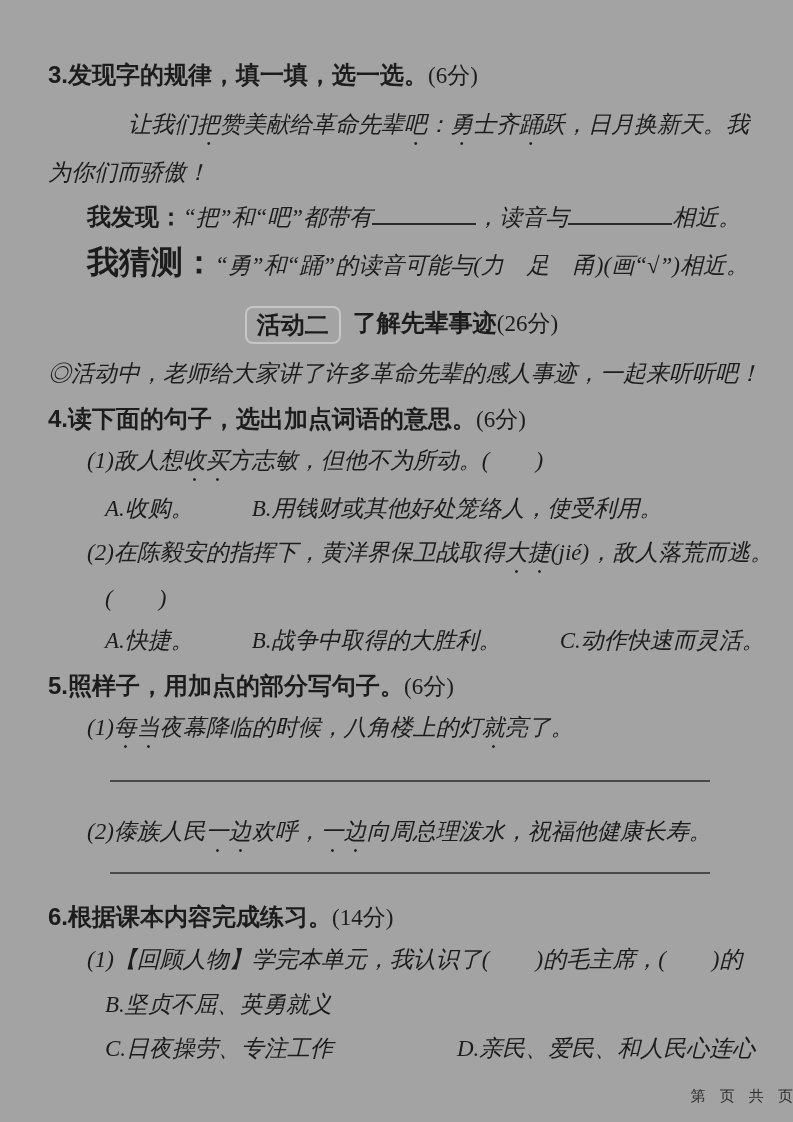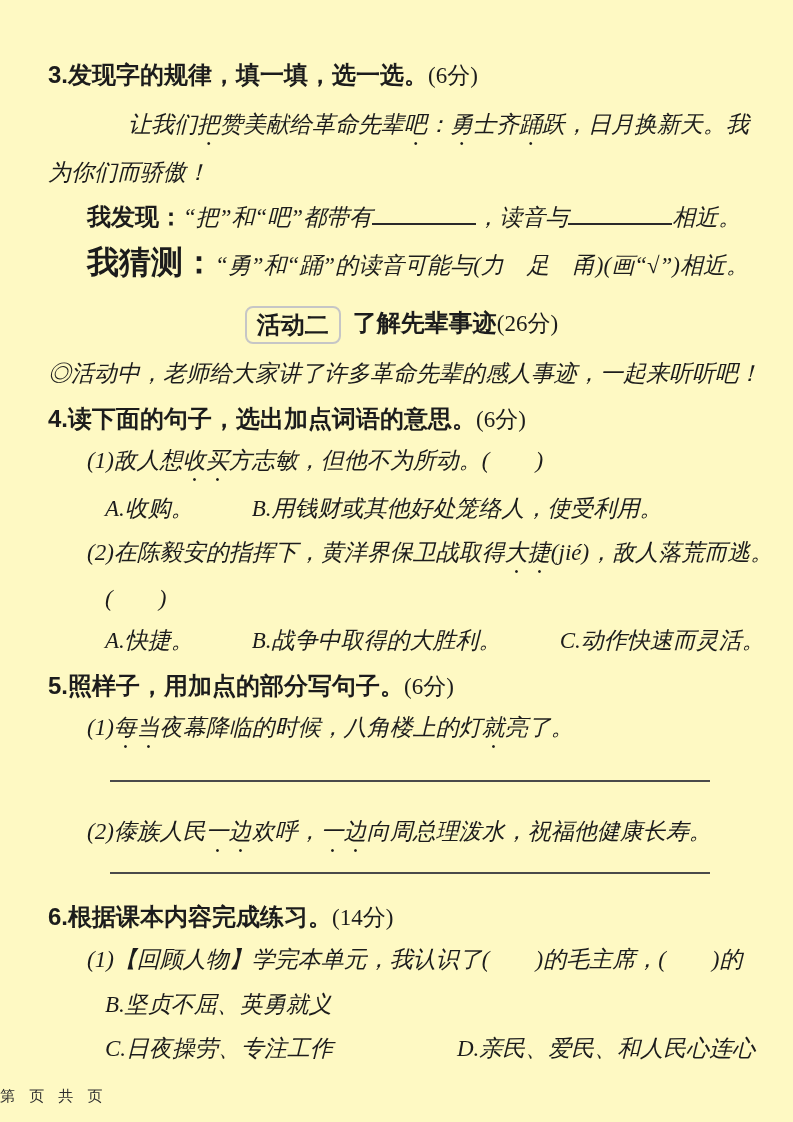--- a/index.html
+++ b/index.html
@@ -1,19 +1,19 @@
 <!DOCTYPE html>
 <html><head>
 <meta charset="utf-8">
 <style>
   html,body{margin:0;padding:0;background:#d9d9d9;}
   .page{
     position:relative;
     width:793px;height:1122px;
-    background:#fef9c3;
+    background:#a3a3a3;
     color:#1c1c1c;
     overflow:hidden;
     box-sizing:border-box;
     padding:56px 38px 0 48px;
     font-family:"Liberation Serif", serif;
   }
   .hei{font-family:"Liberation Sans", sans-serif;font-weight:700;}
   .kai{font-family:"Liberation Serif", serif;font-weight:400;font-style:italic;}
   .stem{font-size:24px;line-height:38px;white-space:nowrap;}
   .score{font-family:"Liberation Serif", serif;font-weight:400;font-size:23px;}
@@ -49,21 +49,21 @@
     font-family:"Liberation Sans", sans-serif;font-weight:700;
     vertical-align:middle;margin-right:12px;
   }
   .intro{font-size:23px;line-height:40px;margin-top:10px;white-space:nowrap;}
   .optrow{display:flex;gap:58px;}
   .grid2{display:grid;grid-template-columns:352px auto;}
   .q5-item2{margin-top:28px;}
   .q6-stem{margin-top:24px;}
   .footer{
     position:absolute;left:0;right:0;bottom:16px;
-    text-align:left;
+    text-align:right;
     font-family:"Liberation Sans", sans-serif;
     font-size:15px;color:#2f2f2f;word-spacing:10px;
   }
 </style>
 </head>
 <body>
 
 <div class="page">
 
   <div class="stem hei"><span>3.发现字的规律，填一填，选一选。</span><span class="score">(6分)</span></div>

